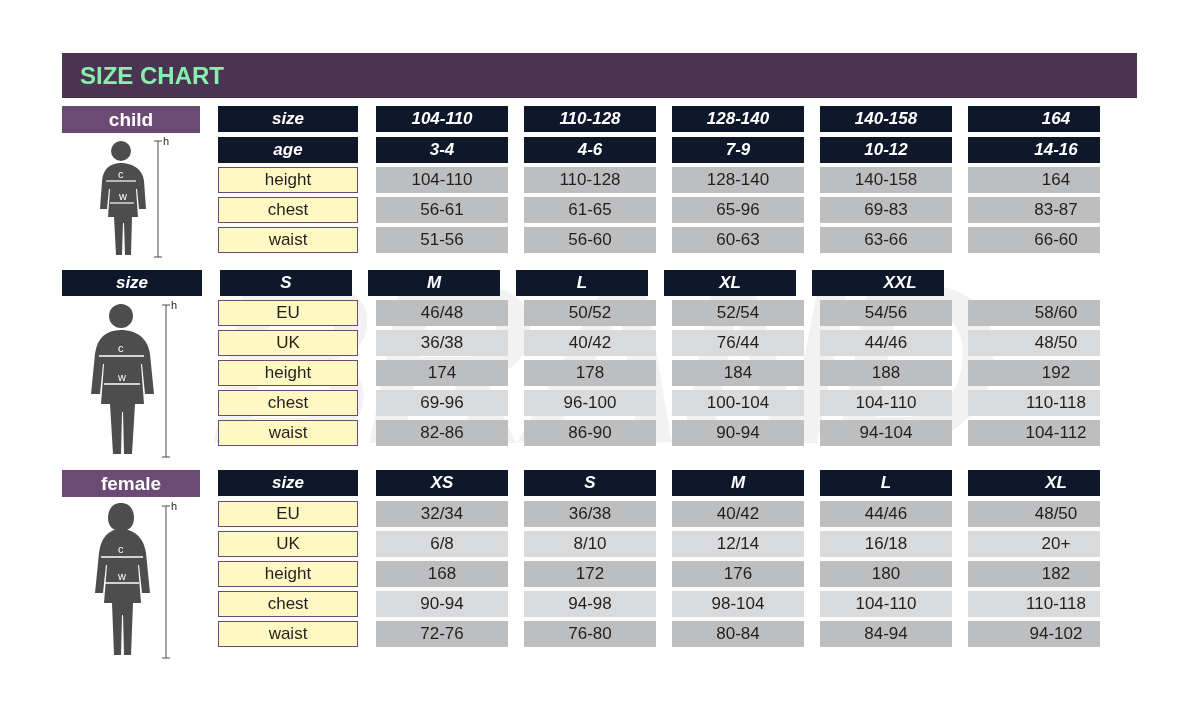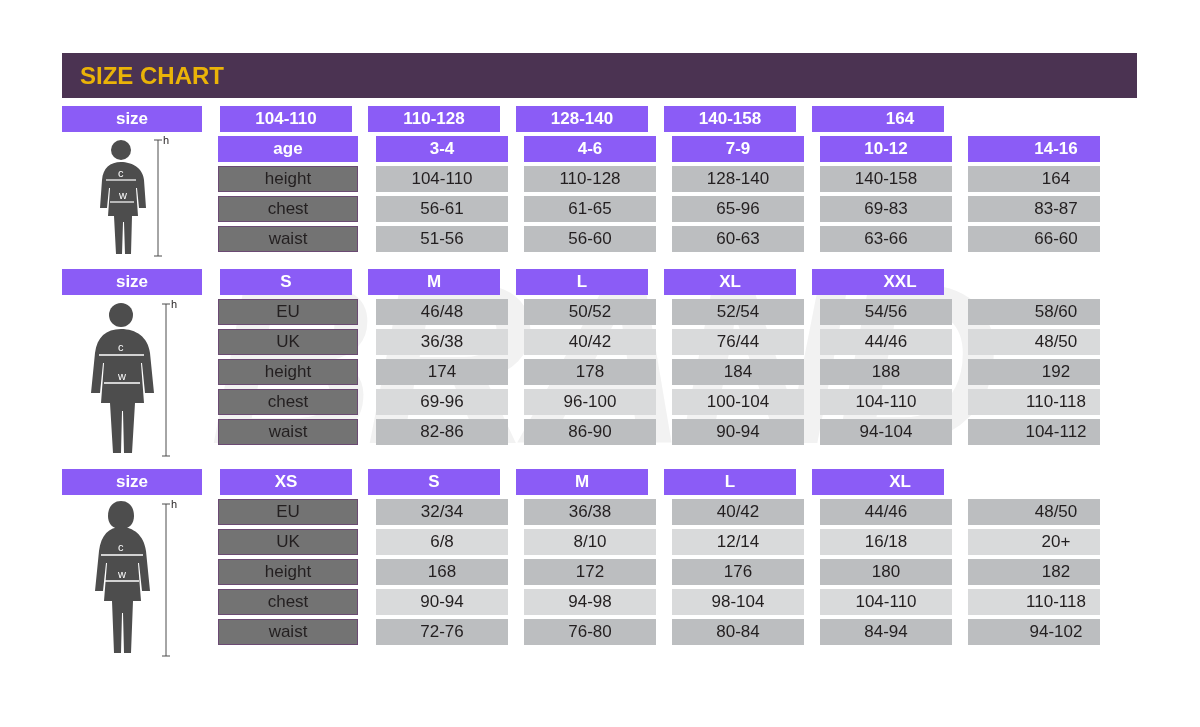--- a/index.html
+++ b/index.html
@@ -41,21 +41,21 @@
   
   .title-bar {
     height: 45px;
     background: #4b3352;
     display: flex;
     align-items: center;
     padding-left: 18px;
     box-sizing: border-box;
   }
   .title-bar .title {
-    color: #eab308;
+    color: #86efac;
     font-size: 24px;
     font-weight: bold;
     letter-spacing: 0px;
   }
   
   .block {
     margin-top: 8px;
   }
   .row {
     display: flex;
@@ -71,33 +71,34 @@
     color: #231f20;
     height: 26px;
   }
   
   .c-label { width: 138px; margin-right: 18px; }
   .c-attr  { width: 140px; margin-right: 18px; }
   .c-val   { width: 132px; margin-right: 16px; }
   .c-val.last { margin-right: 0; padding-left: 44px; }
 
   .hdr-purple {
-    background: #8b5cf6;
+    background: #0f172a;
     color: #ffffff;
     font-weight: bold;
+    font-style: italic;
   }
   .cat-label {
     background: #6b4a73;
     color: #ffffff;
     font-weight: bold;
     font-size: 19px;
     height: 27px;
   }
   .attr-cell {
-    background: #737373;
+    background: #fef9c3;
     border: 1px solid #6b4a73;
     color: #231f20;
     height: 26px;
   }
   .val-cell {
     background: #bcbec0;
     color: #231f20;
   }
   .val-cell.alt {
     background: #d9dadb;
@@ -121,20 +122,21 @@
   <div class="watermark">BRAND</div>
 
   <div class="sheet">
 
     <div class="title-bar">
       <span class="title">SIZE CHART</span>
     </div>
 
     <div class="block">
       <div class="row">
+        <div class="cell cat-label c-label">child</div>
         <div class="cell c-attr hdr-purple">size</div>
         <div class="cell c-val hdr-purple">104-110</div>
         <div class="cell c-val hdr-purple">110-128</div>
         <div class="cell c-val hdr-purple">128-140</div>
         <div class="cell c-val hdr-purple">140-158</div>
         <div class="cell c-val last hdr-purple">164</div>
       </div>
 
       <div class="section">
         <div class="figure-col">
@@ -265,20 +267,21 @@
             <div class="cell c-val val-cell">90-94</div>
             <div class="cell c-val val-cell">94-104</div>
             <div class="cell c-val last val-cell">104-112</div>
           </div>
         </div>
       </div>
     </div>
 
     <div class="block">
       <div class="row">
+        <div class="cell cat-label c-label">female</div>
         <div class="cell c-attr hdr-purple">size</div>
         <div class="cell c-val hdr-purple">XS</div>
         <div class="cell c-val hdr-purple">S</div>
         <div class="cell c-val hdr-purple">M</div>
         <div class="cell c-val hdr-purple">L</div>
         <div class="cell c-val last hdr-purple">XL</div>
       </div>
 
       <div class="section">
         <div class="figure-col">

